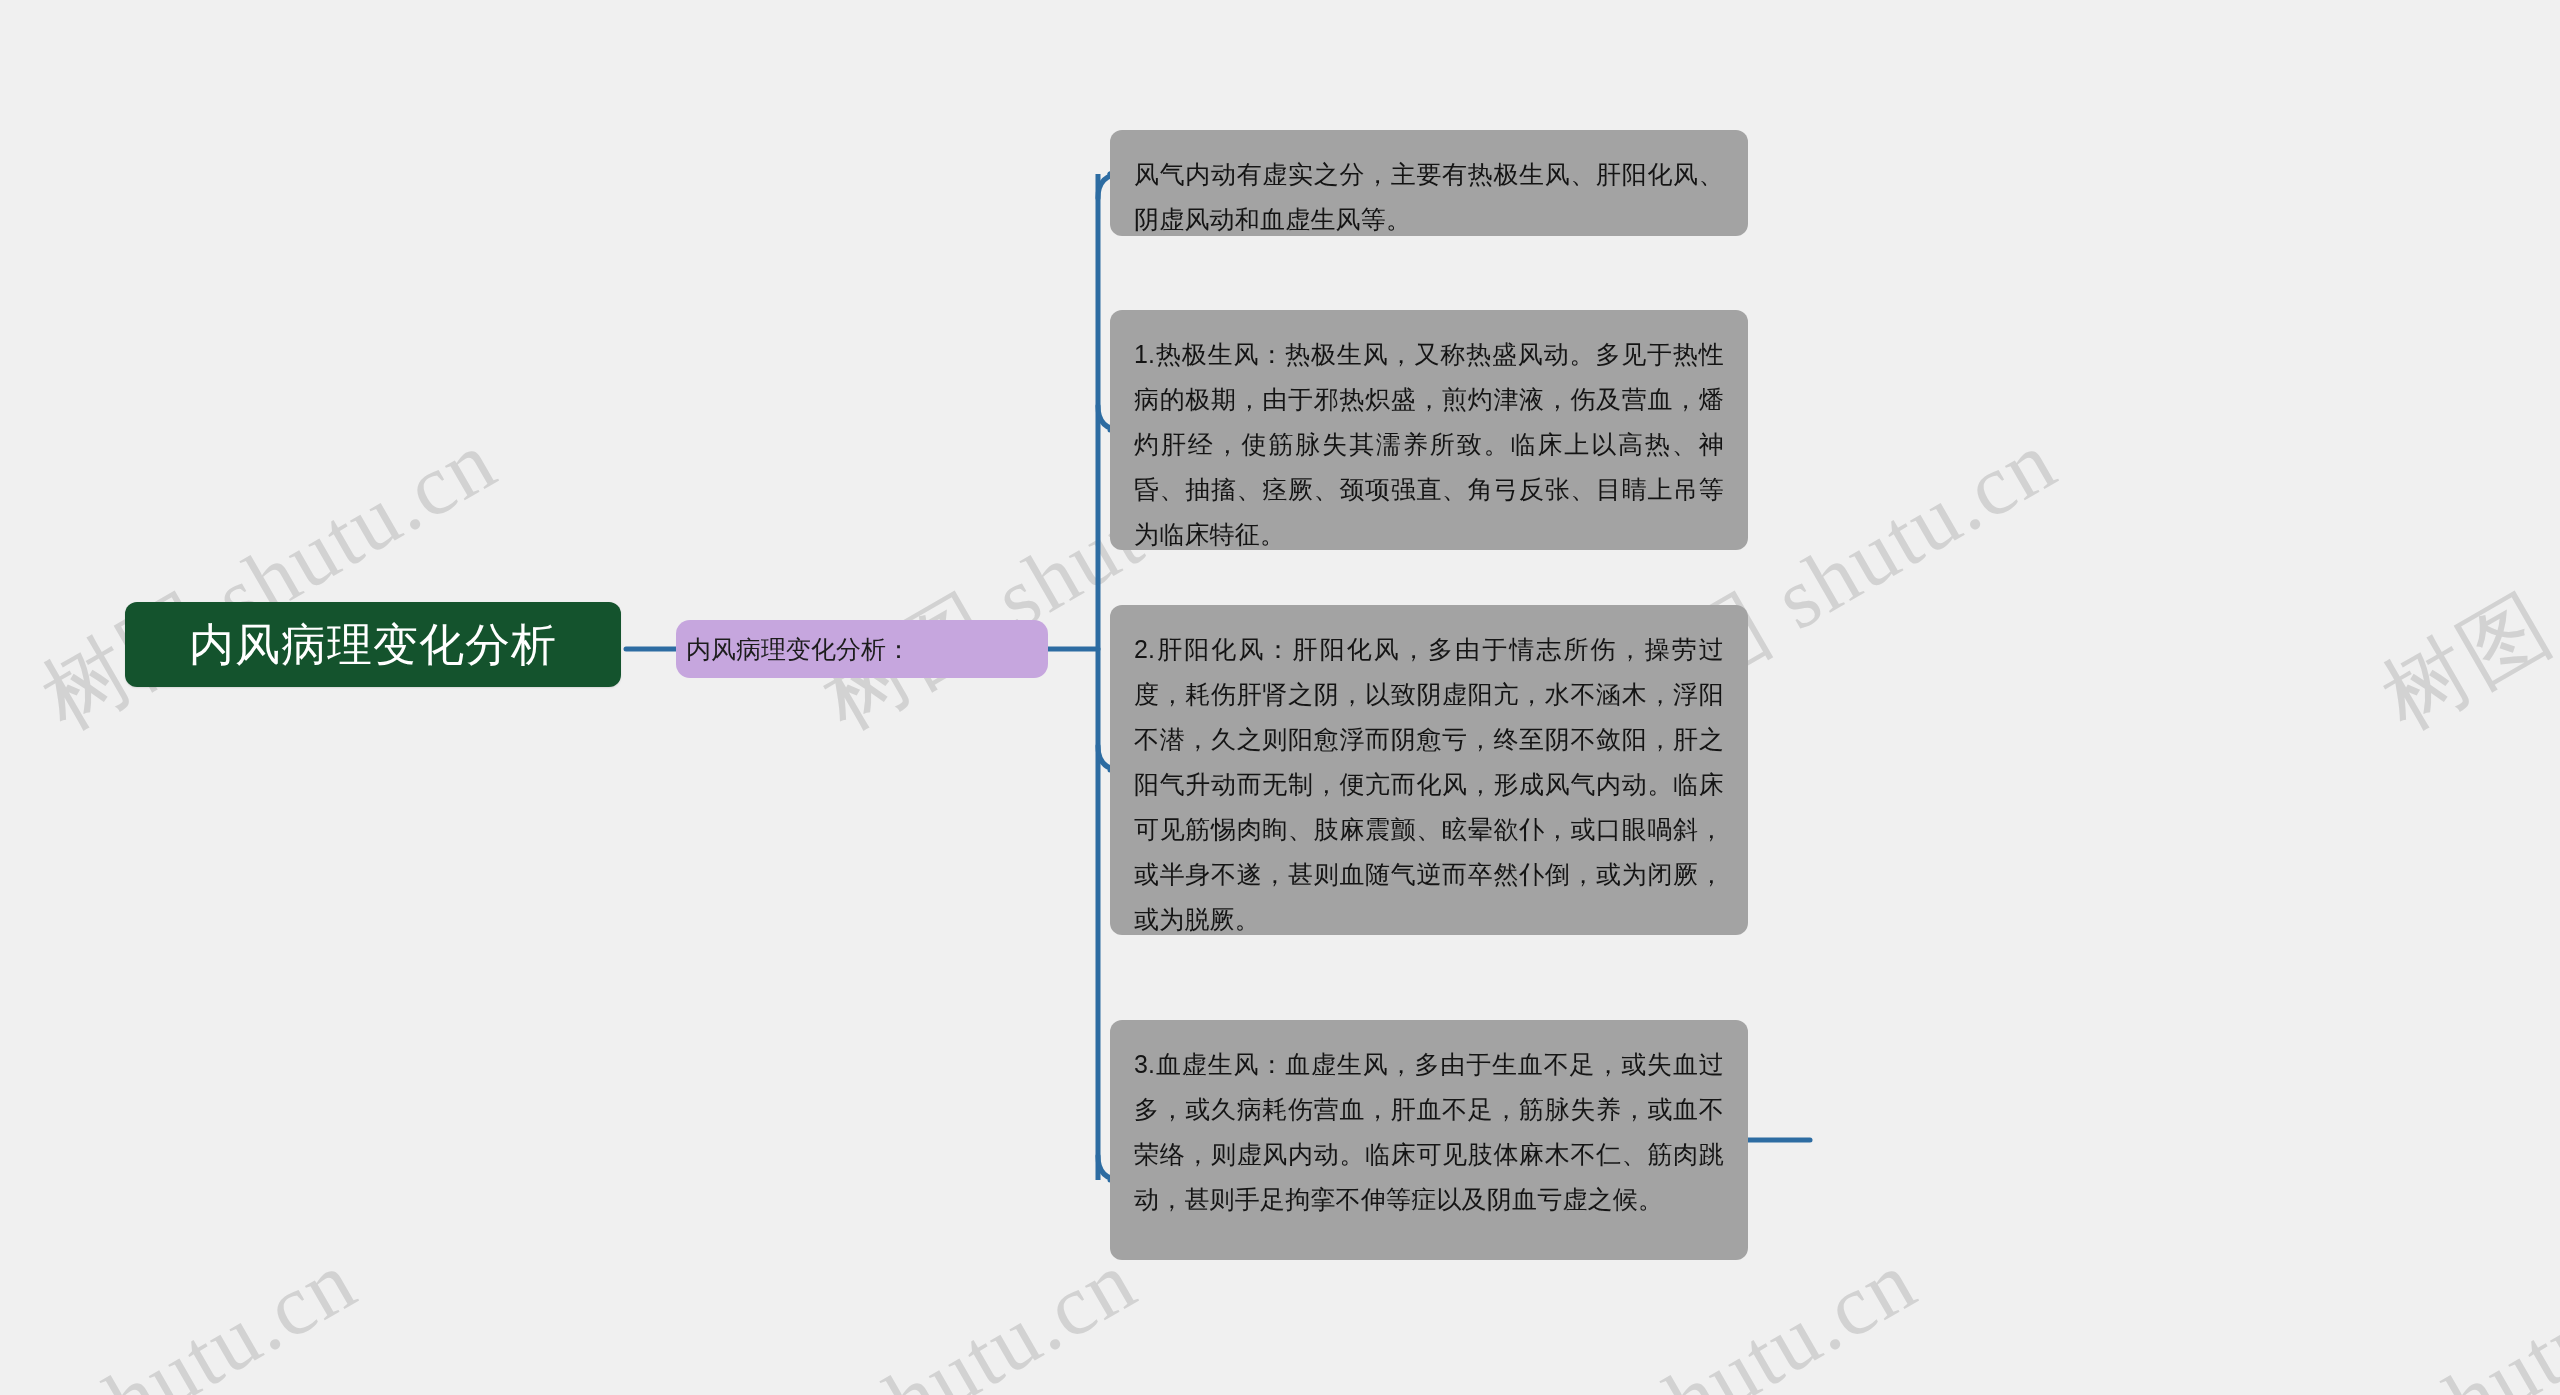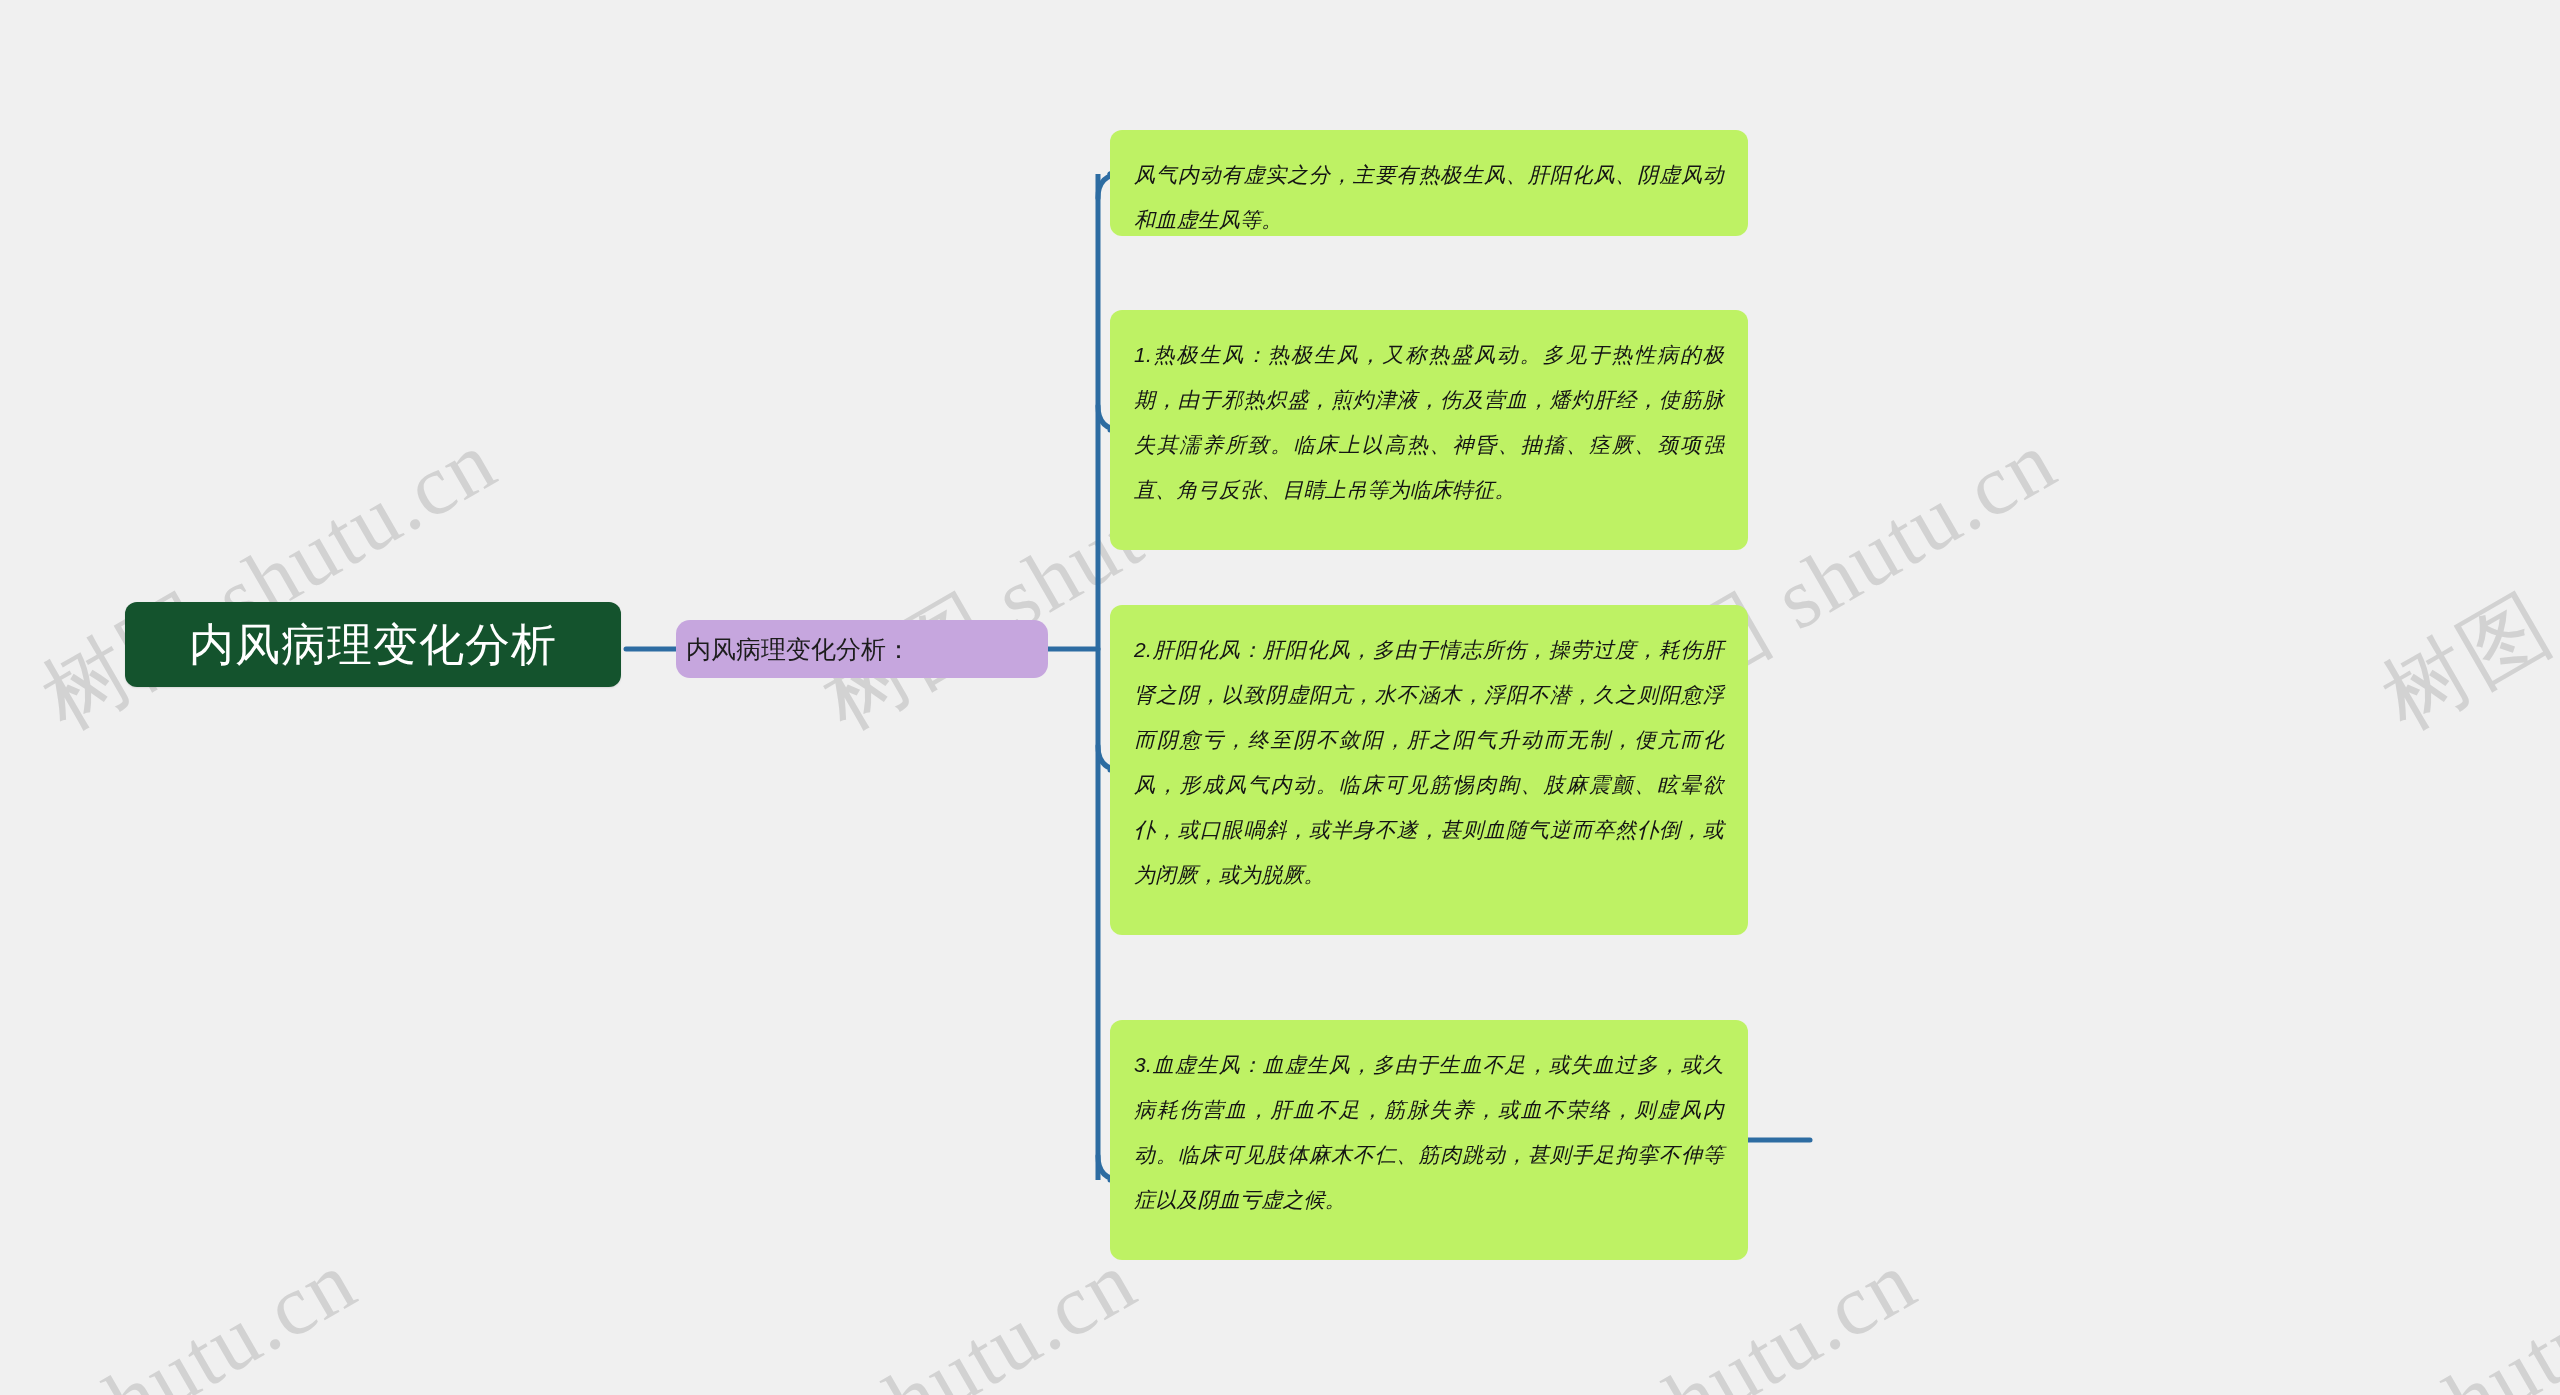--- a/index.html
+++ b/index.html
@@ -83,31 +83,30 @@
     color: #1d1d1d;
     font-size: 25px;
     line-height: 58px;
     text-align: left;
     padding-left: 10px;
   }
 
   
   .card {
     position: absolute;
-    background: #bef264;
+    background: #a3a3a3;
     border-radius: 12px;
     color: #141414;
-    font-size: 21px;
+    font-size: 25px;
     line-height: 45px;
     padding: 22px 24px 22px 24px;
     box-sizing: border-box;
     letter-spacing: 0.2px;
     text-align: justify;
     word-break: break-all;
-    font-style: italic;
   }
 
   #card-0 { left: 1110px; top: 130px;  width: 638px; height: 106px; }
   #card-1 { left: 1110px; top: 310px;  width: 638px; height: 240px; }
   #card-2 { left: 1110px; top: 605px;  width: 638px; height: 330px; }
   #card-3 { left: 1110px; top: 1020px; width: 638px; height: 240px; }
   #card-4 { left: 1810px; top: 1012px; width: 638px; height: 246px; }
 </style>
 </head>
 <body>

